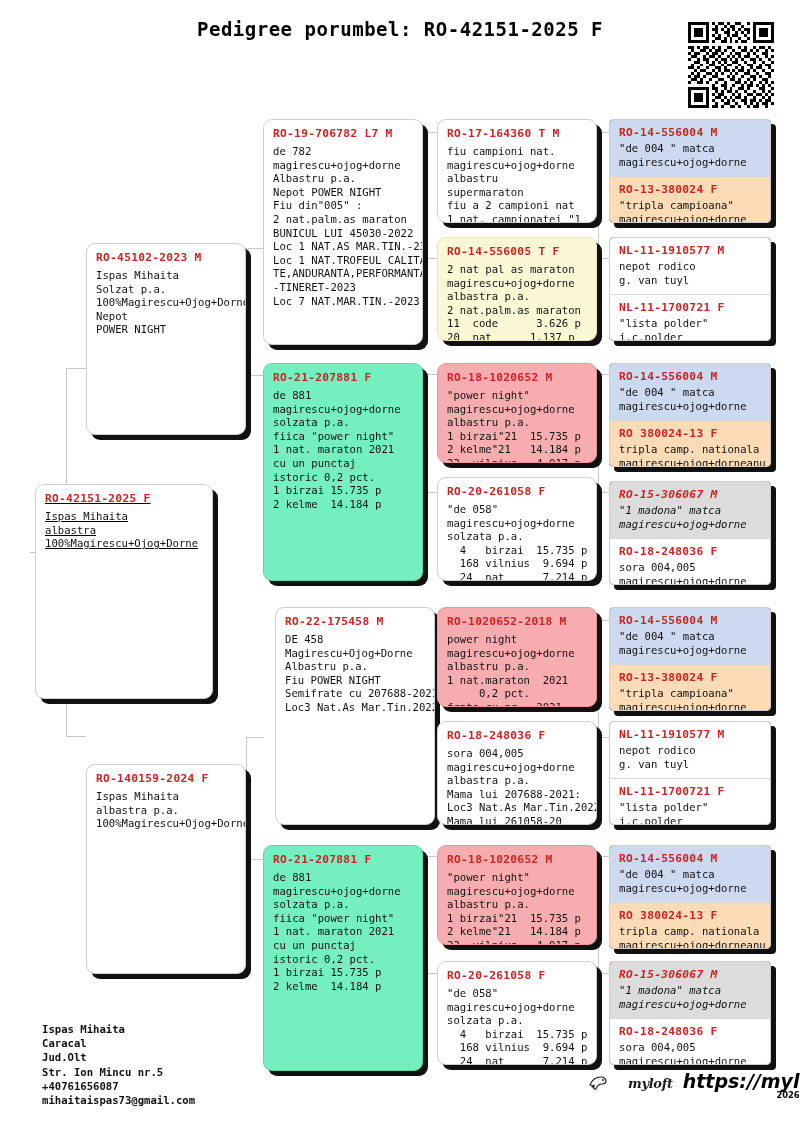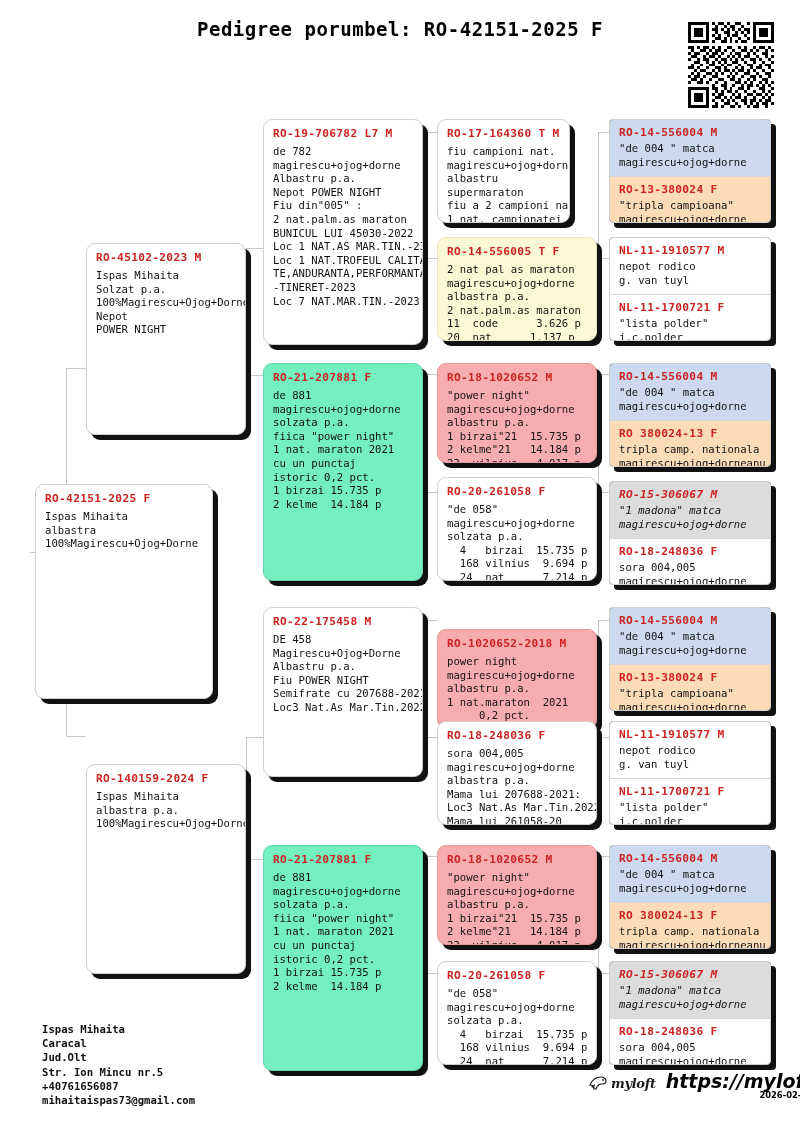--- a/index.html
+++ b/index.html
@@ -112,21 +112,21 @@
     color: #111;
     white-space: pre;
   }
   .brand {
     position: absolute;
     left: 588px; top: 1074px;
     display: flex;
     align-items: flex-start;
     gap: 10px;
   }
-  .brand-mark { display: flex; align-items: center; gap: 3px; }
+  .brand-mark { display: flex; align-items: center; gap: 20px; }
   .brand-word {
     font-family: "DejaVu Serif", "Liberation Serif", serif;
     font-style: italic;
     font-size: 13px;
     font-weight: bold;
     color: #1a1a1a;
     letter-spacing: -0.3px;
   }
   .brand-url {
     font-family: "DejaVu Sans", "Liberation Sans", sans-serif;
@@ -438,21 +438,21 @@
 <div class="conn v" style="left:598px; top:374px; height:118px;"></div>
 <div class="conn h" style="left:598px; top:374px; width:12px;"></div>
 <div class="conn h" style="left:598px; top:492px; width:12px;"></div>
 <div class="conn v" style="left:598px; top:620px; height:117px;"></div>
 <div class="conn h" style="left:598px; top:620px; width:12px;"></div>
 <div class="conn h" style="left:598px; top:737px; width:12px;"></div>
 <div class="conn v" style="left:598px; top:856px; height:117px;"></div>
 <div class="conn h" style="left:598px; top:856px; width:12px;"></div>
 <div class="conn h" style="left:598px; top:973px; width:12px;"></div>
 
-<div class="card c-white" style="left:35px; top:484px; width:178px; height:215px;">
+<div class="card c-white" style="left:35px; top:484px; width:178px; height:215px;text-decoration:underline;">
   <div class="cid">RO-42151-2025 F</div>
   <div class="body">Ispas Mihaita
 albastra
 100%Magirescu+Ojog+Dorne</div>
 </div>
 
 <div class="card c-white" style="left:86px; top:243px; width:160px; height:192px;">
   <div class="cid">RO-45102-2023 M</div>
   <div class="body">Ispas Mihaita
 Solzat p.a.
@@ -490,21 +490,21 @@
 magirescu+ojog+dorne
 solzata p.a.
 fiica "power night"
 1 nat. maraton 2021
 cu un punctaj
 istoric 0,2 pct.
 1 birzai 15.735 p
 2 kelme  14.184 p</div>
 </div>
 
-<div class="card c-white" style="left:263px; top:607px; width:160px; height:170px;">
+<div class="card c-white" style="left:275px; top:607px; width:160px; height:218px;">
   <div class="cid">RO-22-175458 M</div>
   <div class="body">DE 458
 Magirescu+Ojog+Dorne
 Albastru p.a.
 Fiu POWER NIGHT
 Semifrate cu 207688-2021
 Loc3 Nat.As Mar.Tin.2022</div>
 </div>
 
 <div class="card c-mint" style="left:263px; top:845px; width:160px; height:226px;">
@@ -513,21 +513,21 @@
 magirescu+ojog+dorne
 solzata p.a.
 fiica "power night"
 1 nat. maraton 2021
 cu un punctaj
 istoric 0,2 pct.
 1 birzai 15.735 p
 2 kelme  14.184 p</div>
 </div>
 
-<div class="card c-white" style="left:437px; top:119px; width:133px; height:104px;">
+<div class="card c-white" style="left:437px; top:119px; width:160px; height:104px;">
   <div class="cid">RO-17-164360 T M</div>
   <div class="body">fiu campioni nat.
 magirescu+ojog+dorne
 albastru
 supermaraton
 fiu a 2 campioni nat
 1 nat. campionatei "1</div>
 </div>
 
 <div class="card c-cream" style="left:437px; top:237px; width:160px; height:104px;">
@@ -553,21 +553,21 @@
 <div class="card c-white" style="left:437px; top:477px; width:160px; height:104px;">
   <div class="cid">RO-20-261058 F</div>
   <div class="body">"de 058"
 magirescu+ojog+dorne
 solzata p.a.
   4   birzai  15.735 p
   168 vilnius  9.694 p
   24  nat      7.214 p</div>
 </div>
 
-<div class="card c-pink" style="left:437px; top:607px; width:160px; height:100px;margin-top:22px;">
+<div class="card c-pink" style="left:437px; top:607px; width:160px; height:100px;">
   <div class="cid">RO-1020652-2018 M</div>
   <div class="body">power night
 magirescu+ojog+dorne
 albastru p.a.
 1 nat.maraton  2021
      0,2 pct.
 frate cu nr.  2021</div>
 </div>
 
 <div class="card c-white" style="left:437px; top:721px; width:160px; height:104px;">

